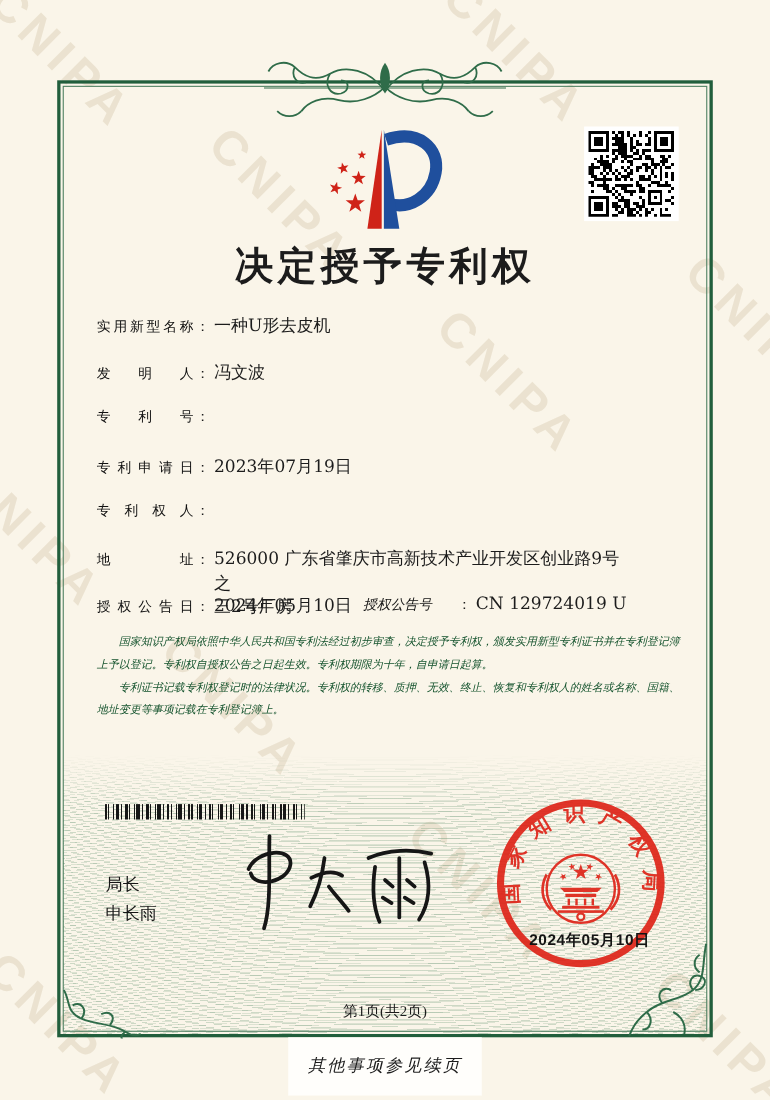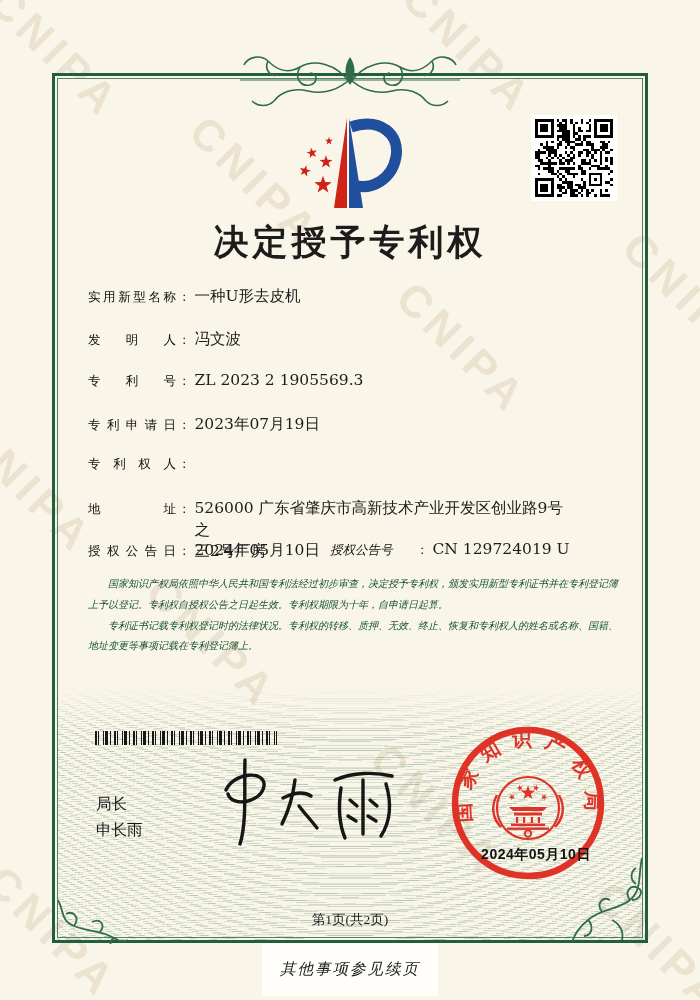--- a/index.html
+++ b/index.html
@@ -489,21 +489,20 @@
       <span class="colon">：</span>
       <span class="val">冯文波</span>
   </div>
   <div class="row" style="top:371px">
     <span class="lbl justify-chars">
         <span>专</span>
         <span>利</span>
         <span>号</span>
       </span>
       <span class="colon">：</span>
-      <span class="val">ZL 2023 2 1905569.3</span>
   </div>
   <div class="row" style="top:414px">
     <span class="lbl justify-chars">
         <span>专</span>
         <span>利</span>
         <span>申</span>
         <span>请</span>
         <span>日</span>
       </span>
       <span class="colon">：</span>

